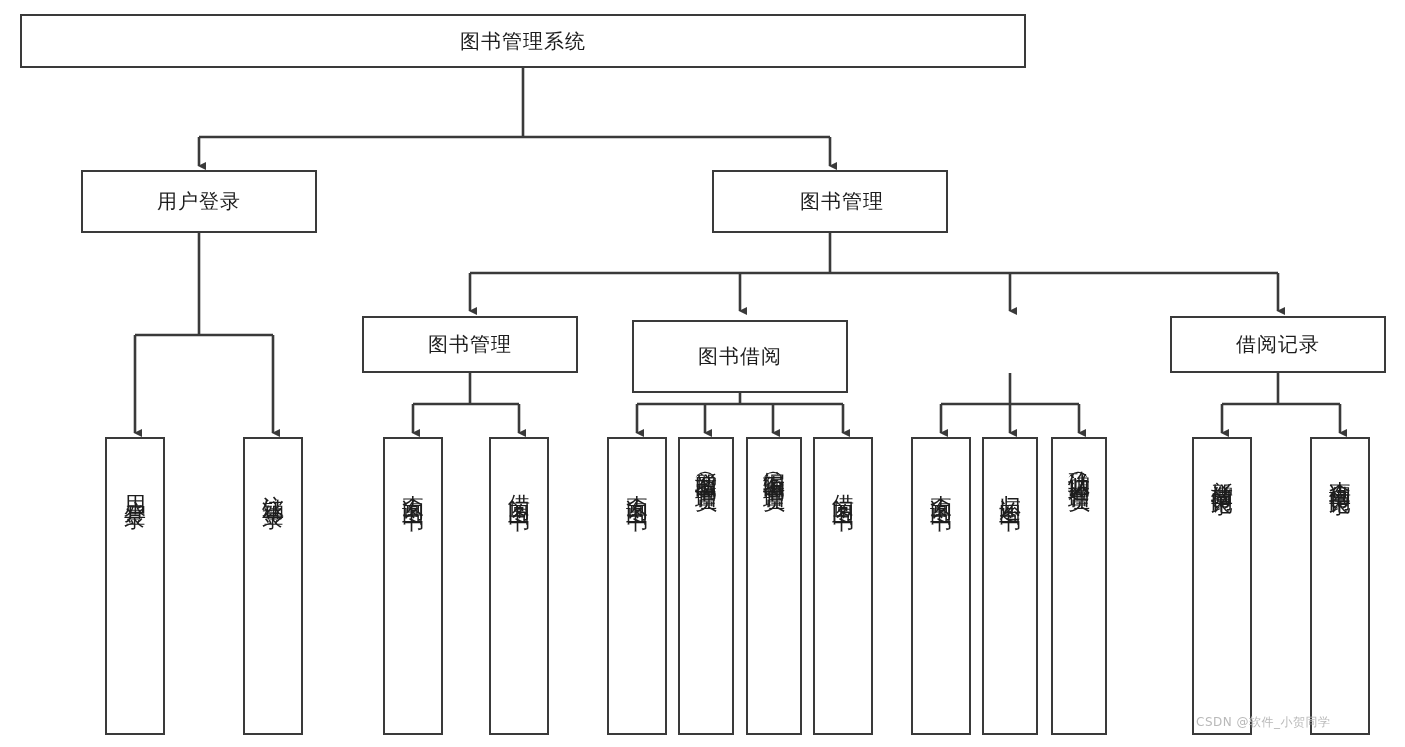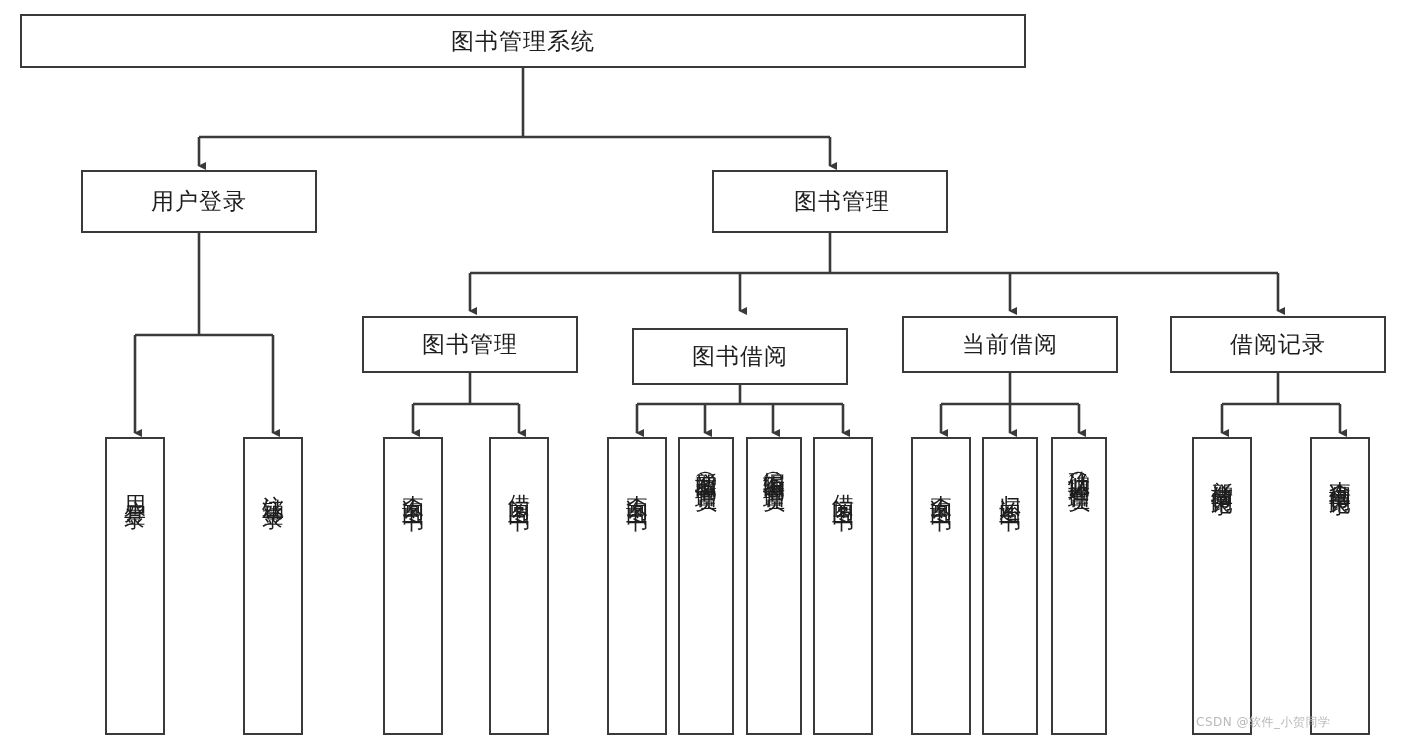--- a/index.html
+++ b/index.html
@@ -31,21 +31,21 @@
     position: absolute;
     box-sizing: border-box;
     background: #ffffff;
     border: 2.5px solid #3a3a3a;
     display: flex;
     align-items: center;
     justify-content: center;
     z-index: 2;
   }
   .node .label {
-    font-size: 23px;
+    font-size: 20px;
     line-height: 1.15;
     letter-spacing: 1px;
     color: #1d1d1d;
     white-space: nowrap;
   }
   .node.vert {
     align-items: flex-start;
     justify-content: center;
     padding-top: 38px;
   }
@@ -133,25 +133,22 @@
   <div class="node" style="left:81px; top:170px; width:236px; height:63px;">
     <span class="label">用户登录</span>
   </div>
   <div class="node" style="left:712px; top:170px; width:236px; height:63px;padding-left:24px;">
     <span class="label">图书管理</span>
   </div>
 
   <div class="node" style="left:362px; top:316px; width:216px; height:57px;">
     <span class="label">图书管理</span>
   </div>
-  <div class="node" style="left:632px; top:328px; width:216px; height:57px;justify-content:center;">
+  <div class="node" style="left:632px; top:320px; width:216px; height:73px;justify-content:center;">
     <span class="label">图书借阅</span>
-  </div>
-  <div class="node" style="left:902px; top:316px; width:216px; height:57px;">
-    <span class="label">当前借阅</span>
   </div>
   <div class="node" style="left:1170px; top:316px; width:216px; height:57px;">
     <span class="label">借阅记录</span>
   </div>
 
   <div class="node vert" style="left:105px; top:437px; width:60px; height:298px;">
     <span class="label">用户登录</span>
   </div>
   <div class="node vert" style="left:243px; top:437px; width:60px; height:298px;">
     <span class="label">注销登录</span>

